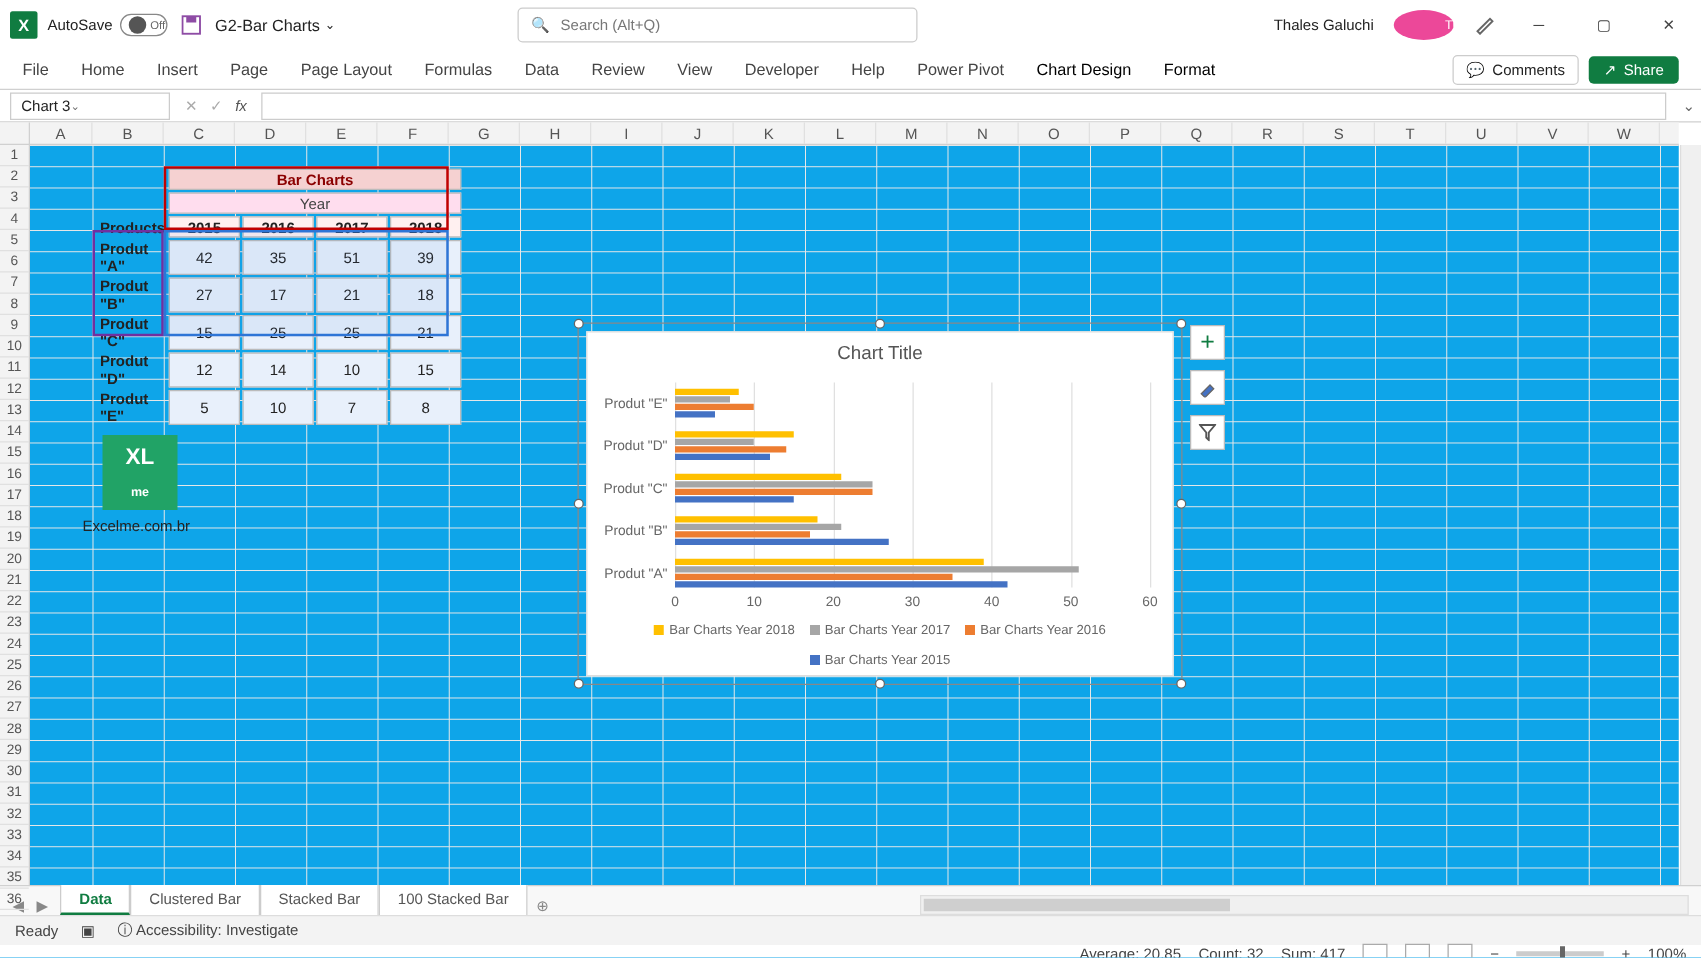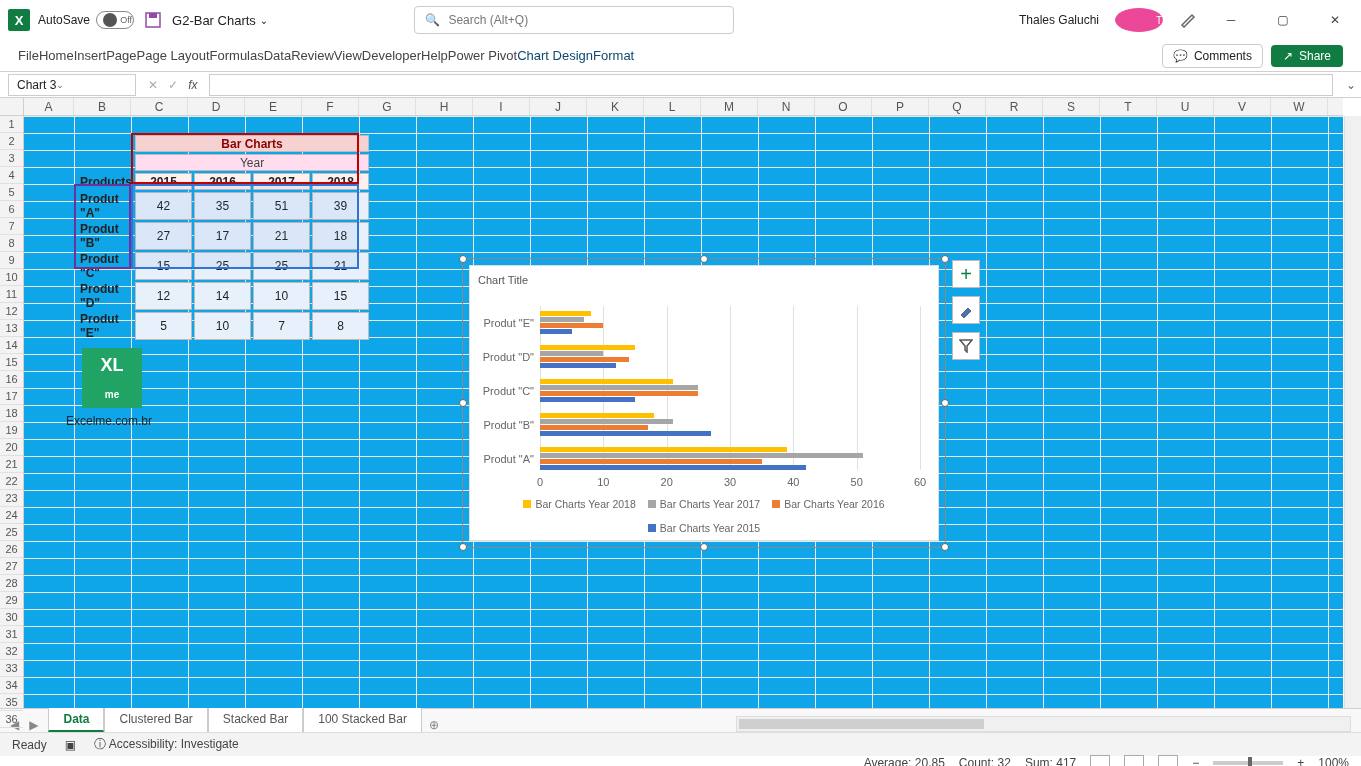--- a/index.html
+++ b/index.html
@@ -12,23 +12,23 @@
 .autosave-toggle { width: 38px; height: 18px; border: 1px solid #888; border-radius: 10px; display:flex; align-items:center; padding:1px; font-size:9px; color:#666; justify-content:flex-end; gap:3px;}
 .autosave-toggle .knob{ width:14px; height:14px; background:#555; border-radius:50%;}
 .save-icon { width: 22px; height: 22px; display:flex; align-items:center; justify-content:center; }
 .file-title { font-size: 13px; display:flex; align-items:center; gap:4px;}
 .search-box { flex: 0 0 320px; margin: 0 auto; height: 28px; border: 1px solid #ccc; border-radius: 4px; display:flex; align-items:center; padding: 0 10px; gap:8px; color:#777;}
 .title-right { display:flex; align-items:center; gap:16px; margin-left:auto;}
 .user-badge { width:44px; height:24px; border-radius:50%; background:#ec4899; color:#fff; display:flex; align-items:center; justify-content:center; font-size:10px;padding-left:48px;}
 .win-btn { width:36px; height:28px; display:flex; align-items:center; justify-content:center; color:#444;}
 
 
-.ribbon-tabs { height: 32px; display:flex; align-items:center; padding: 0 18px; border-bottom: 1px solid #d0d0d0; }
+.ribbon-tabs { height: 32px; display:flex; align-items:center; padding: 0 18px; gap:26px; border-bottom: 1px solid #d0d0d0; }
 .ribbon-tabs .tab { font-size: 13px; color:#444; padding:6px 0; cursor:pointer;}
-.ribbon-tabs .tab.ctx { color:#0c4a6e; }
+.ribbon-tabs .tab.ctx { color:#000000; }
 .ribbon-right { margin-left:auto; display:flex; align-items:center; gap:8px;}
 .comments-btn { border:1px solid #ccc; border-radius:4px; padding:4px 10px; display:flex; align-items:center; gap:6px; font-size:12px;}
 .share-btn { background:#107c41; color:#fff; border-radius:4px; padding:4px 12px; display:flex; align-items:center; gap:6px; font-size:12px;}
 
 
 .formula-row { height: 26px; display:flex; align-items:center; border-bottom:1px solid #d0d0d0;}
 .name-box { width:128px; height:22px; border:1px solid #ccc; margin-left:8px; display:flex; align-items:center; padding:0 8px; font-size:12px; justify-content:flex-start;}
 .name-box .dd { font-size:9px; color:#666;}
 .fb-icons { display:flex; align-items:center; gap:10px; padding:0 12px; color:#aaa;}
 .fx-label { font-style:italic; color:#555;}
@@ -62,21 +62,21 @@
 
 
 .xlme { position:absolute; left:58px; top:232px; width:60px; height:60px; background:#21a366; color:#fff; display:flex; flex-direction:column; align-items:center; justify-content:center; font-weight:bold; font-size:18px; line-height:1;}
 .xlme small{font-size:10px; font-weight:bold;margin-top:16px;}
 .xlme-link { position:absolute; left:42px; top:298px; font-size:12px;}
 
 
 .chart-sel { position:absolute; left:438px; top:142px; width:484px; height:290px; border:1px solid #888;}
 .chart-handle { position:absolute; width:8px; height:8px; border:1px solid #666; background:#fff; border-radius:50%;}
 .chart-inner { position:absolute; inset:6px; background:#fff; border:1px solid #ddd;}
-.chart-title { font-size:11px; color:#555; padding:8px;}
+.chart-title { text-align:center; font-size:15px; color:#555; padding:8px;}
 .plot { position:absolute; left:70px; right:20px; top:40px; bottom:70px;}
 .ytick { position:absolute; left:-62px; width:56px; text-align:right; font-size:11px; color:#666; transform:translateY(-50%);}
 .xgrid { position:absolute; top:0; bottom:0; border-left:1px solid #e0e0e0;}
 .xtick { position:absolute; bottom:-18px; font-size:11px; color:#666; transform:translateX(-50%);}
 .bar { position:absolute; height:5px;}
 .legend-row { position:absolute; bottom:6px; left:0; right:0; display:flex; flex-wrap:wrap; justify-content:center; gap:12px; font-size:10.5px; color:#666; padding:0 40px;}
 .legend-item { display:flex; align-items:center; gap:4px;}
 .legend-sw { width:8px; height:8px;}
 
 .chart-btns { position:absolute; left:928px; top:144px; display:flex; flex-direction:column; gap:8px;}

